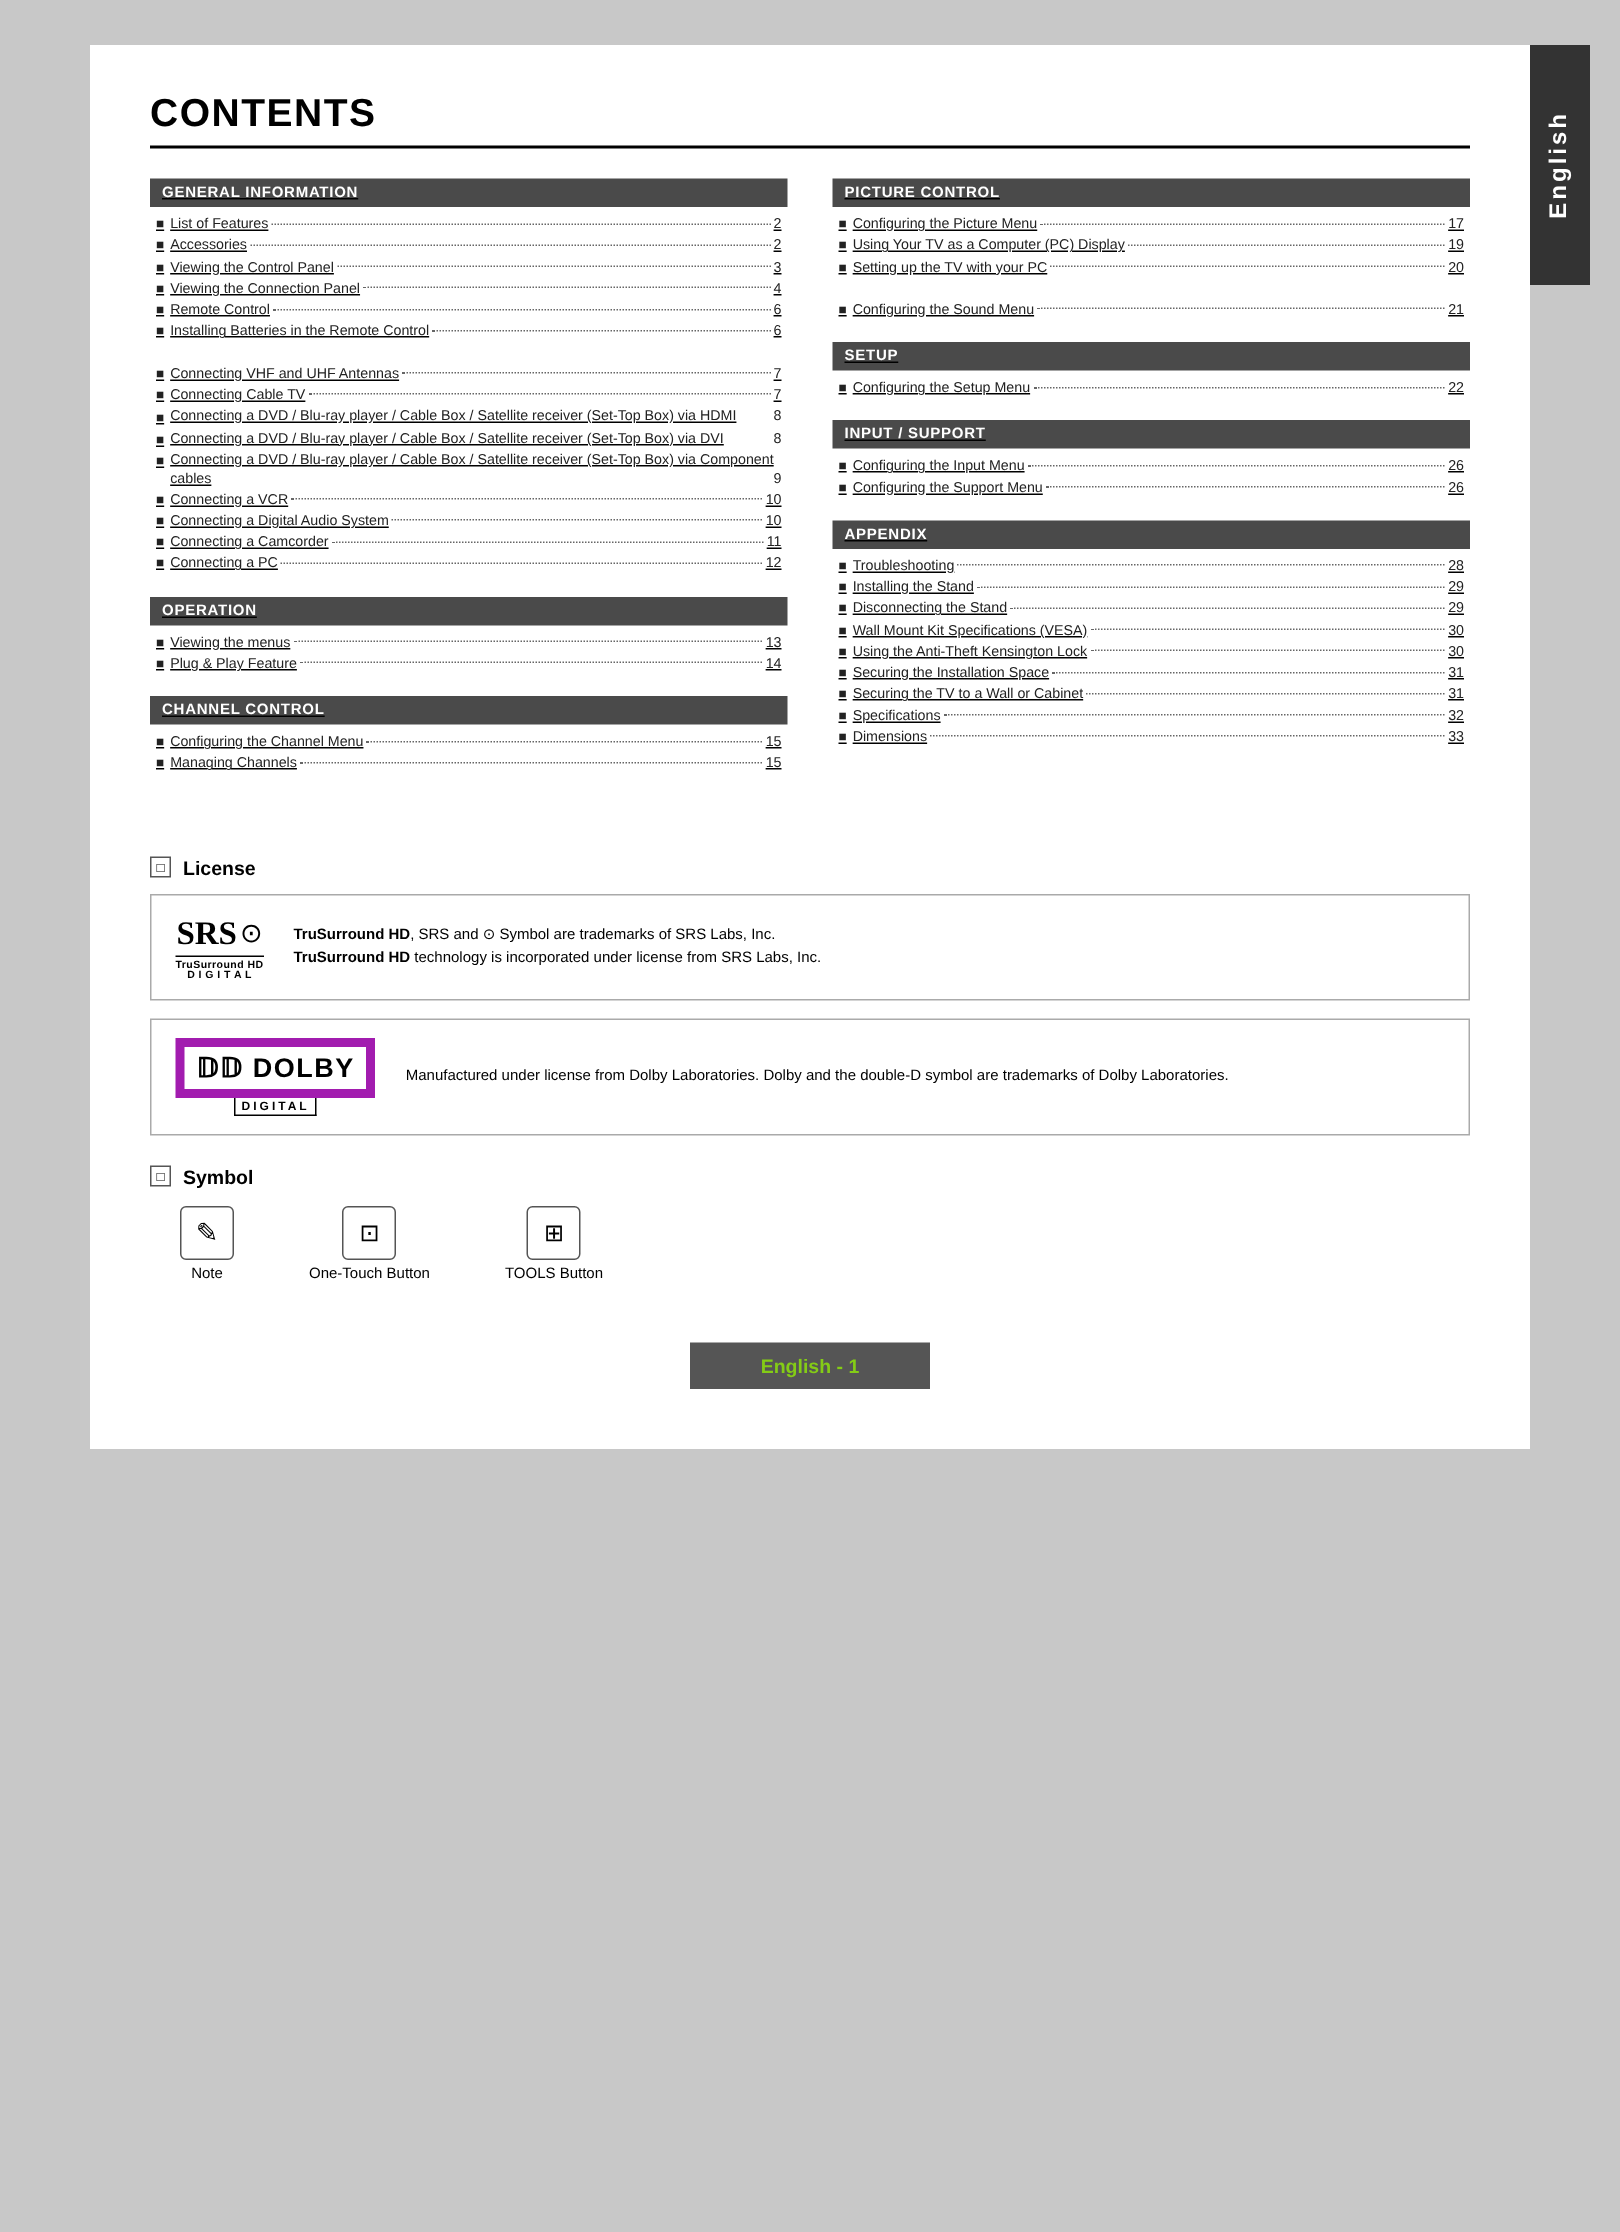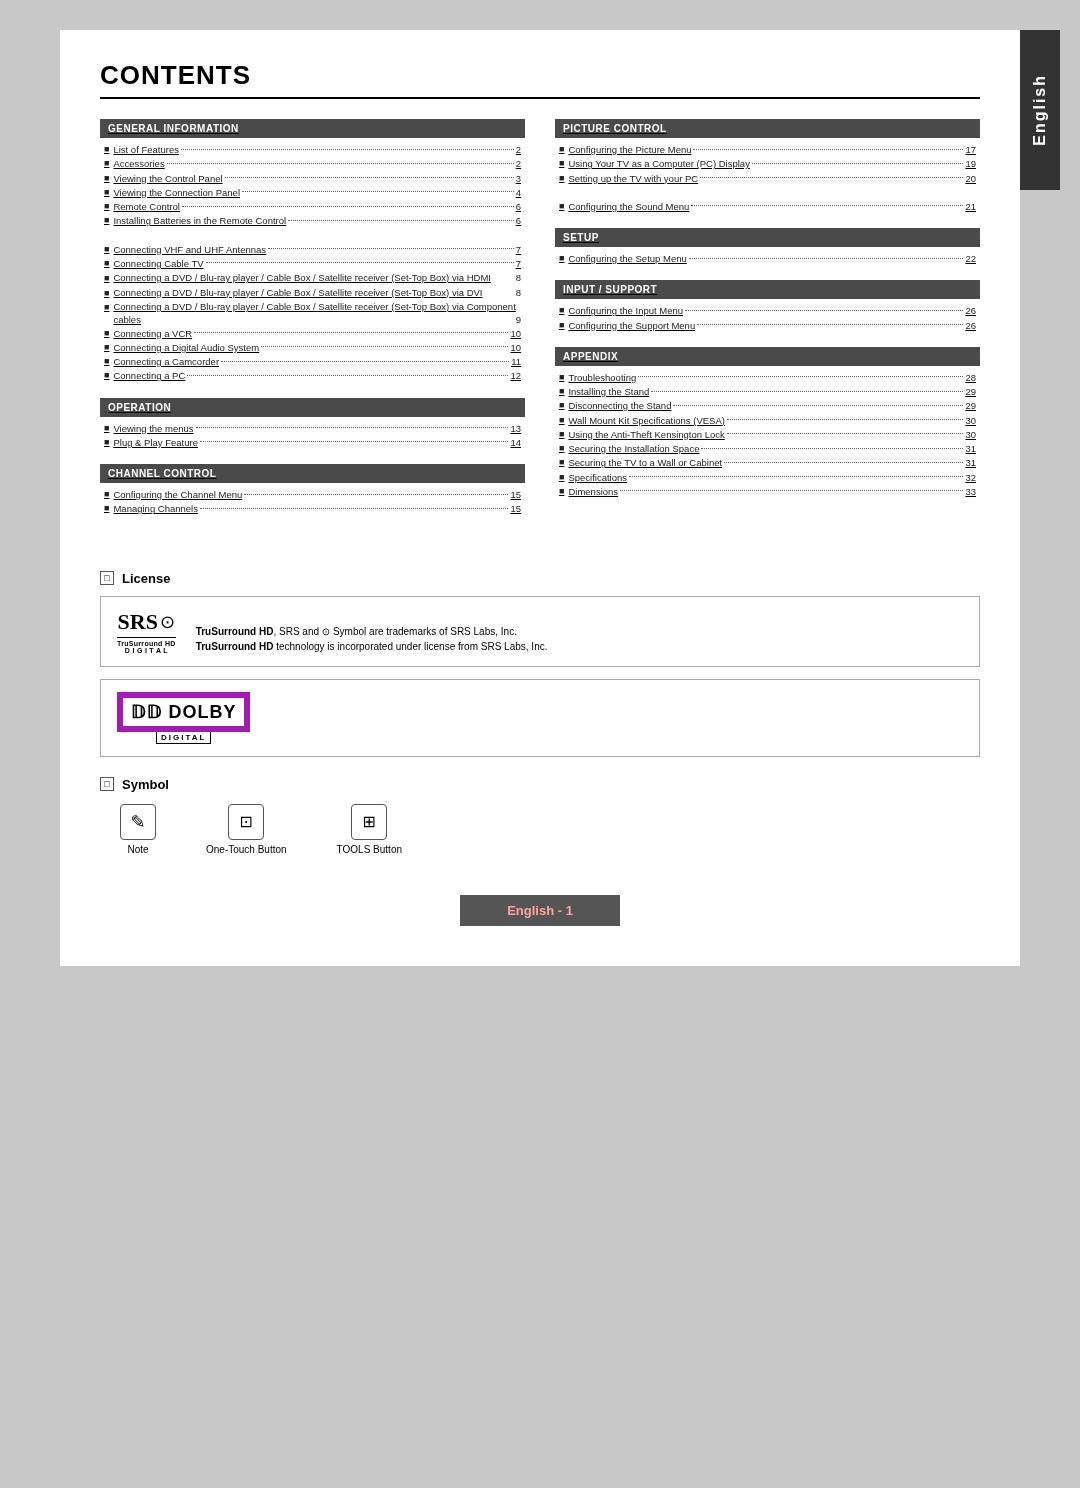--- a/index.html
+++ b/index.html
@@ -133,21 +133,21 @@
       display: inline-flex;
       align-items: center;
       justify-content: center;
       font-size: 9px;
     }
     .license-box {
       border: 1px solid #aaa;
       padding: 12px 16px;
       margin-bottom: 12px;
       display: flex;
-      align-items: flex-end;
+      align-items: center;
       gap: 20px;
     }
     .srs-logo {
       flex-shrink: 0;
       display: flex;
       flex-direction: column;
       align-items: center;
     }
     .license-text {
       font-size: 10px;
@@ -198,21 +198,21 @@
       font-size: 14px;
     }
     .symbol-label {
       font-size: 10px;
       text-align: center;
     }
 
     
     .footer-bar {
       background: #555555;
-      color: #fca5a5;
+      color: #84cc16;
       text-align: center;
       padding: 8px 20px;
       font-size: 13px;
       font-weight: bold;
       margin: 20px auto 0;
       width: 160px;
     }
     .footer-wrapper {
       display: flex;
       justify-content: center;
@@ -590,20 +590,24 @@
           <strong>TruSurround HD</strong> technology is incorporated under license from SRS Labs, Inc.
         </div>
       </div>
 
       <div class="license-box">
         <div class="dolby-logo-box">
           <div style="border:6px solid #a21caf; padding:3px 8px; display:flex; align-items:center; gap:4px;">
             <span style="font-size:18px; font-weight:bold; letter-spacing:1px;">𝔻𝔻 DOLBY</span>
           </div>
           <div style="font-size:8px; font-weight:bold; letter-spacing:2px; border:1px solid #000; border-top:none; padding:1px 4px; text-align:center;">DIGITAL</div>
+        </div>
+        <div class="license-text">
+          Manufactured under license from Dolby Laboratories. Dolby and the double-D symbol are trademarks
+          of Dolby Laboratories.
         </div>
       </div>
     </div>
 
     <div class="symbol-section">
       <div class="symbol-heading">
         <span class="checkbox-icon">□</span>
         <span>Symbol</span>
       </div>
       <div class="symbol-items">

